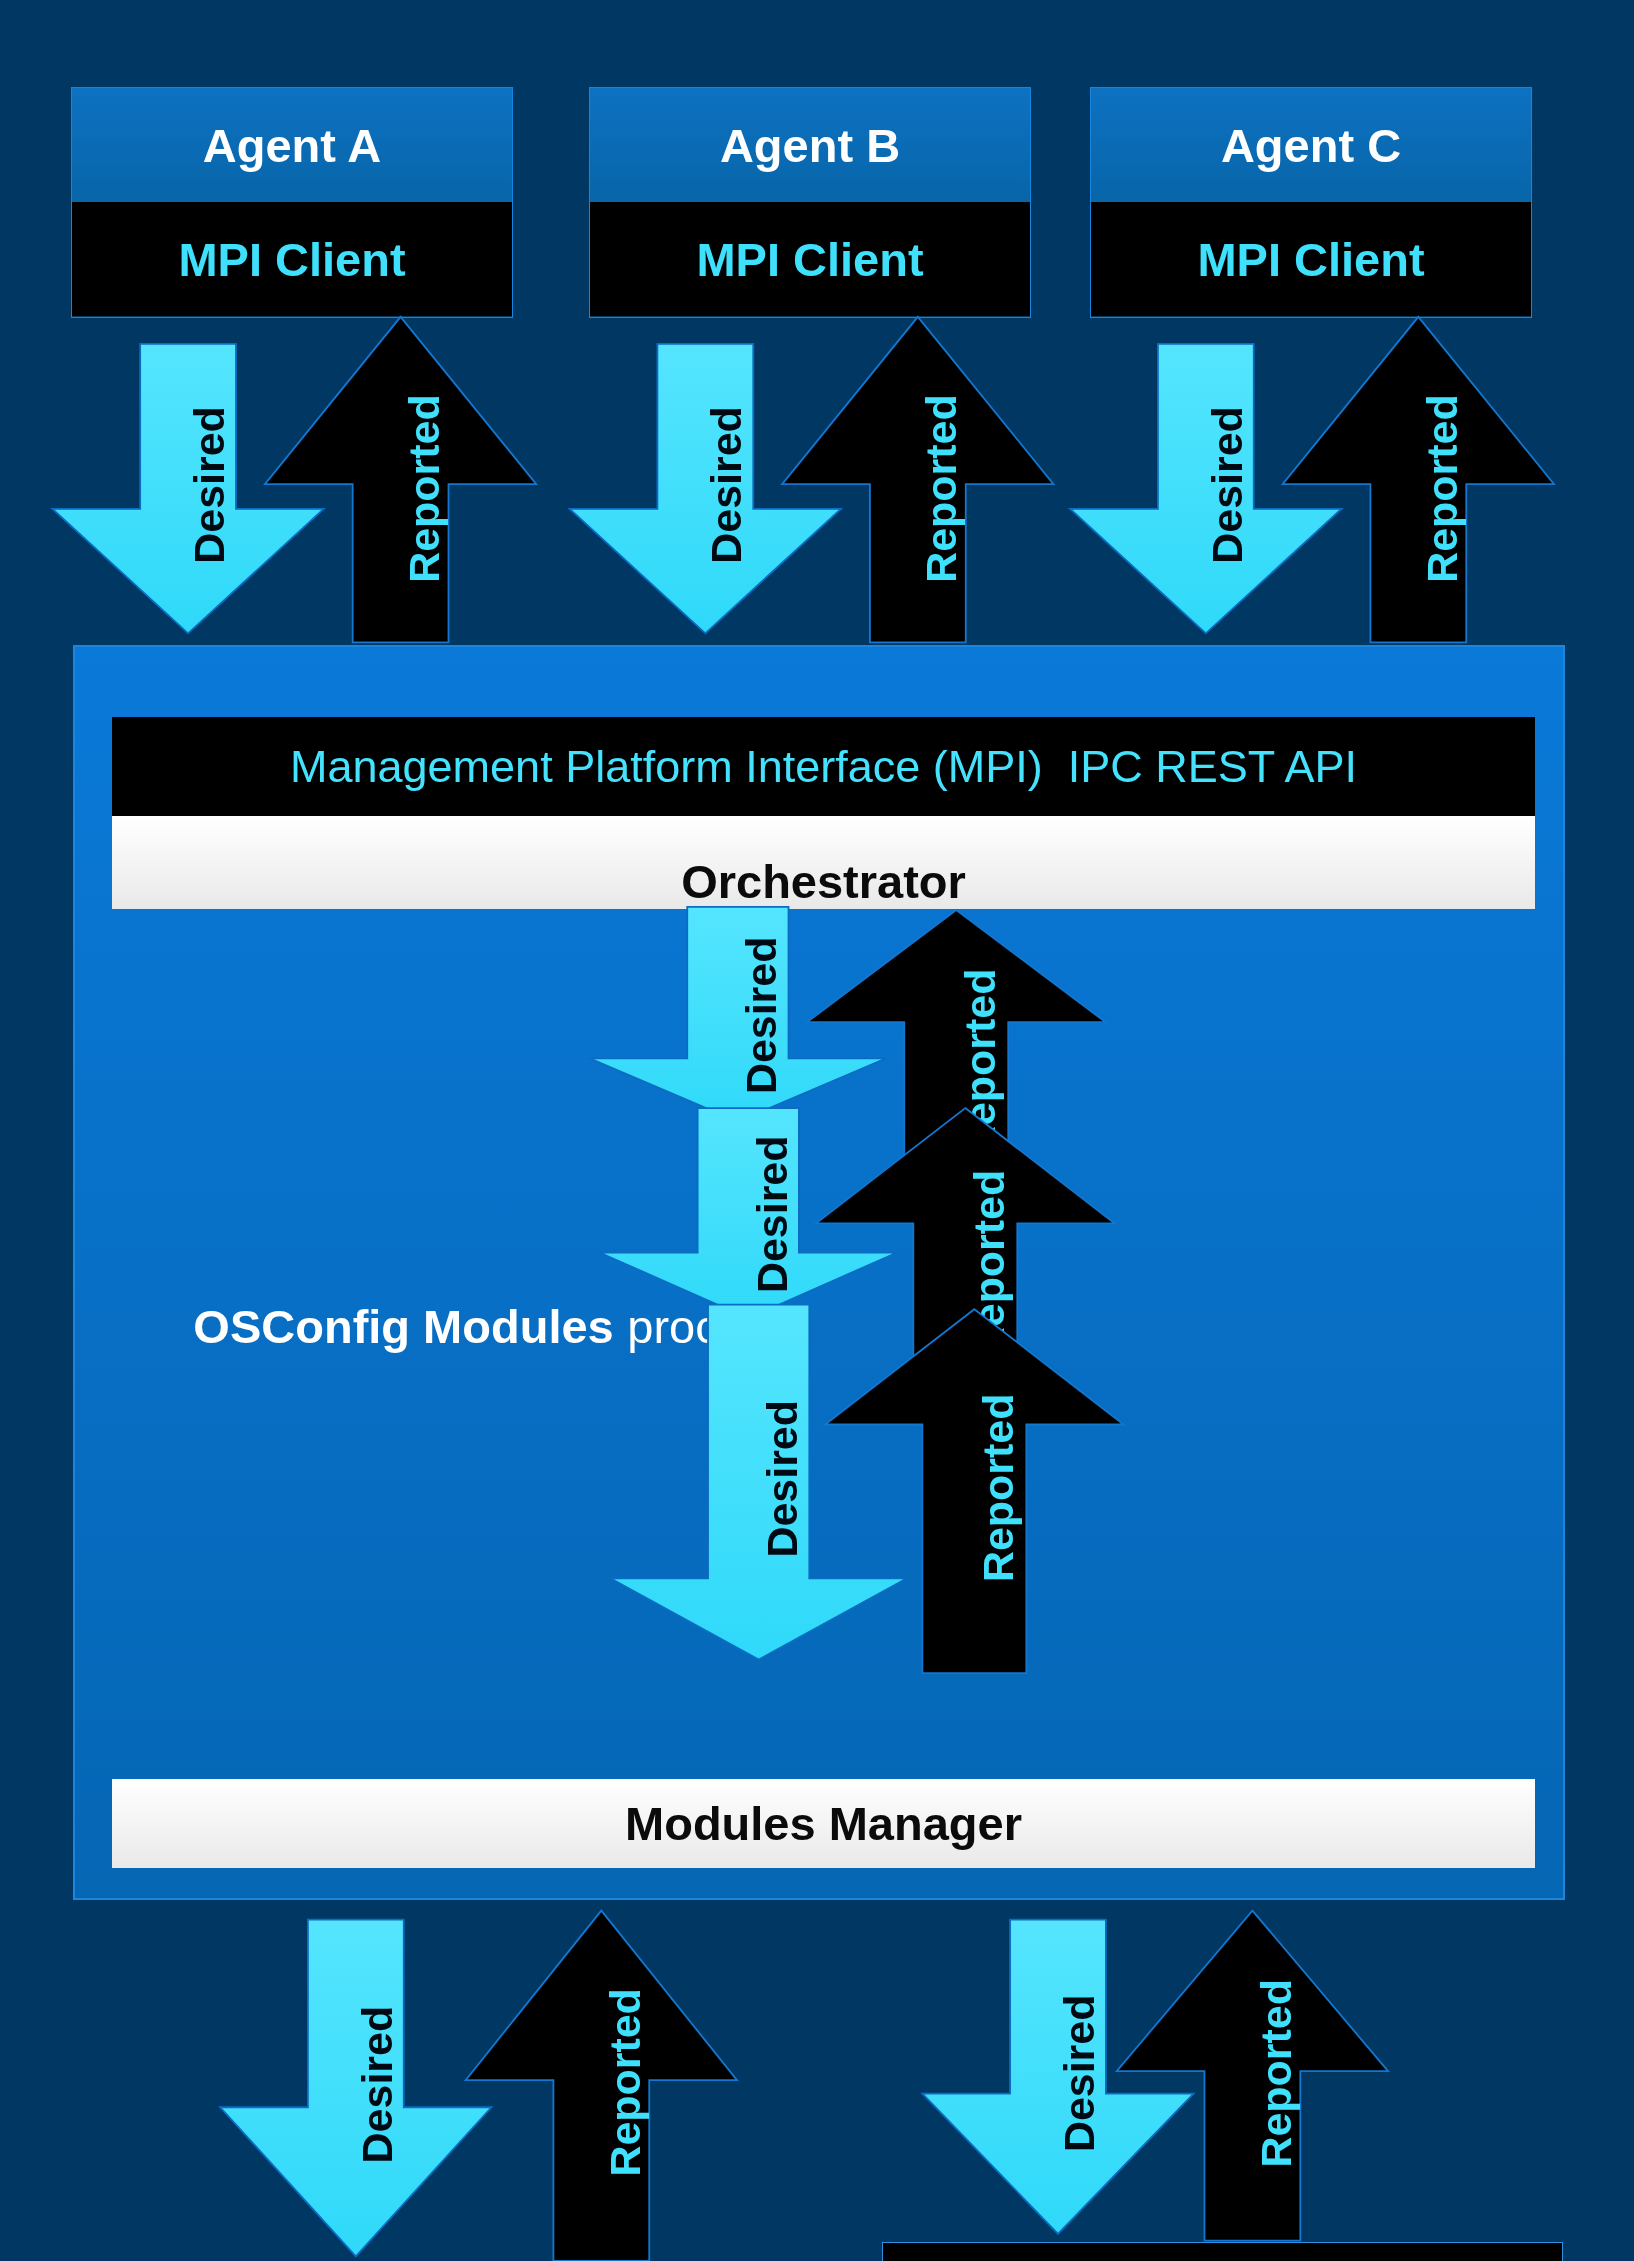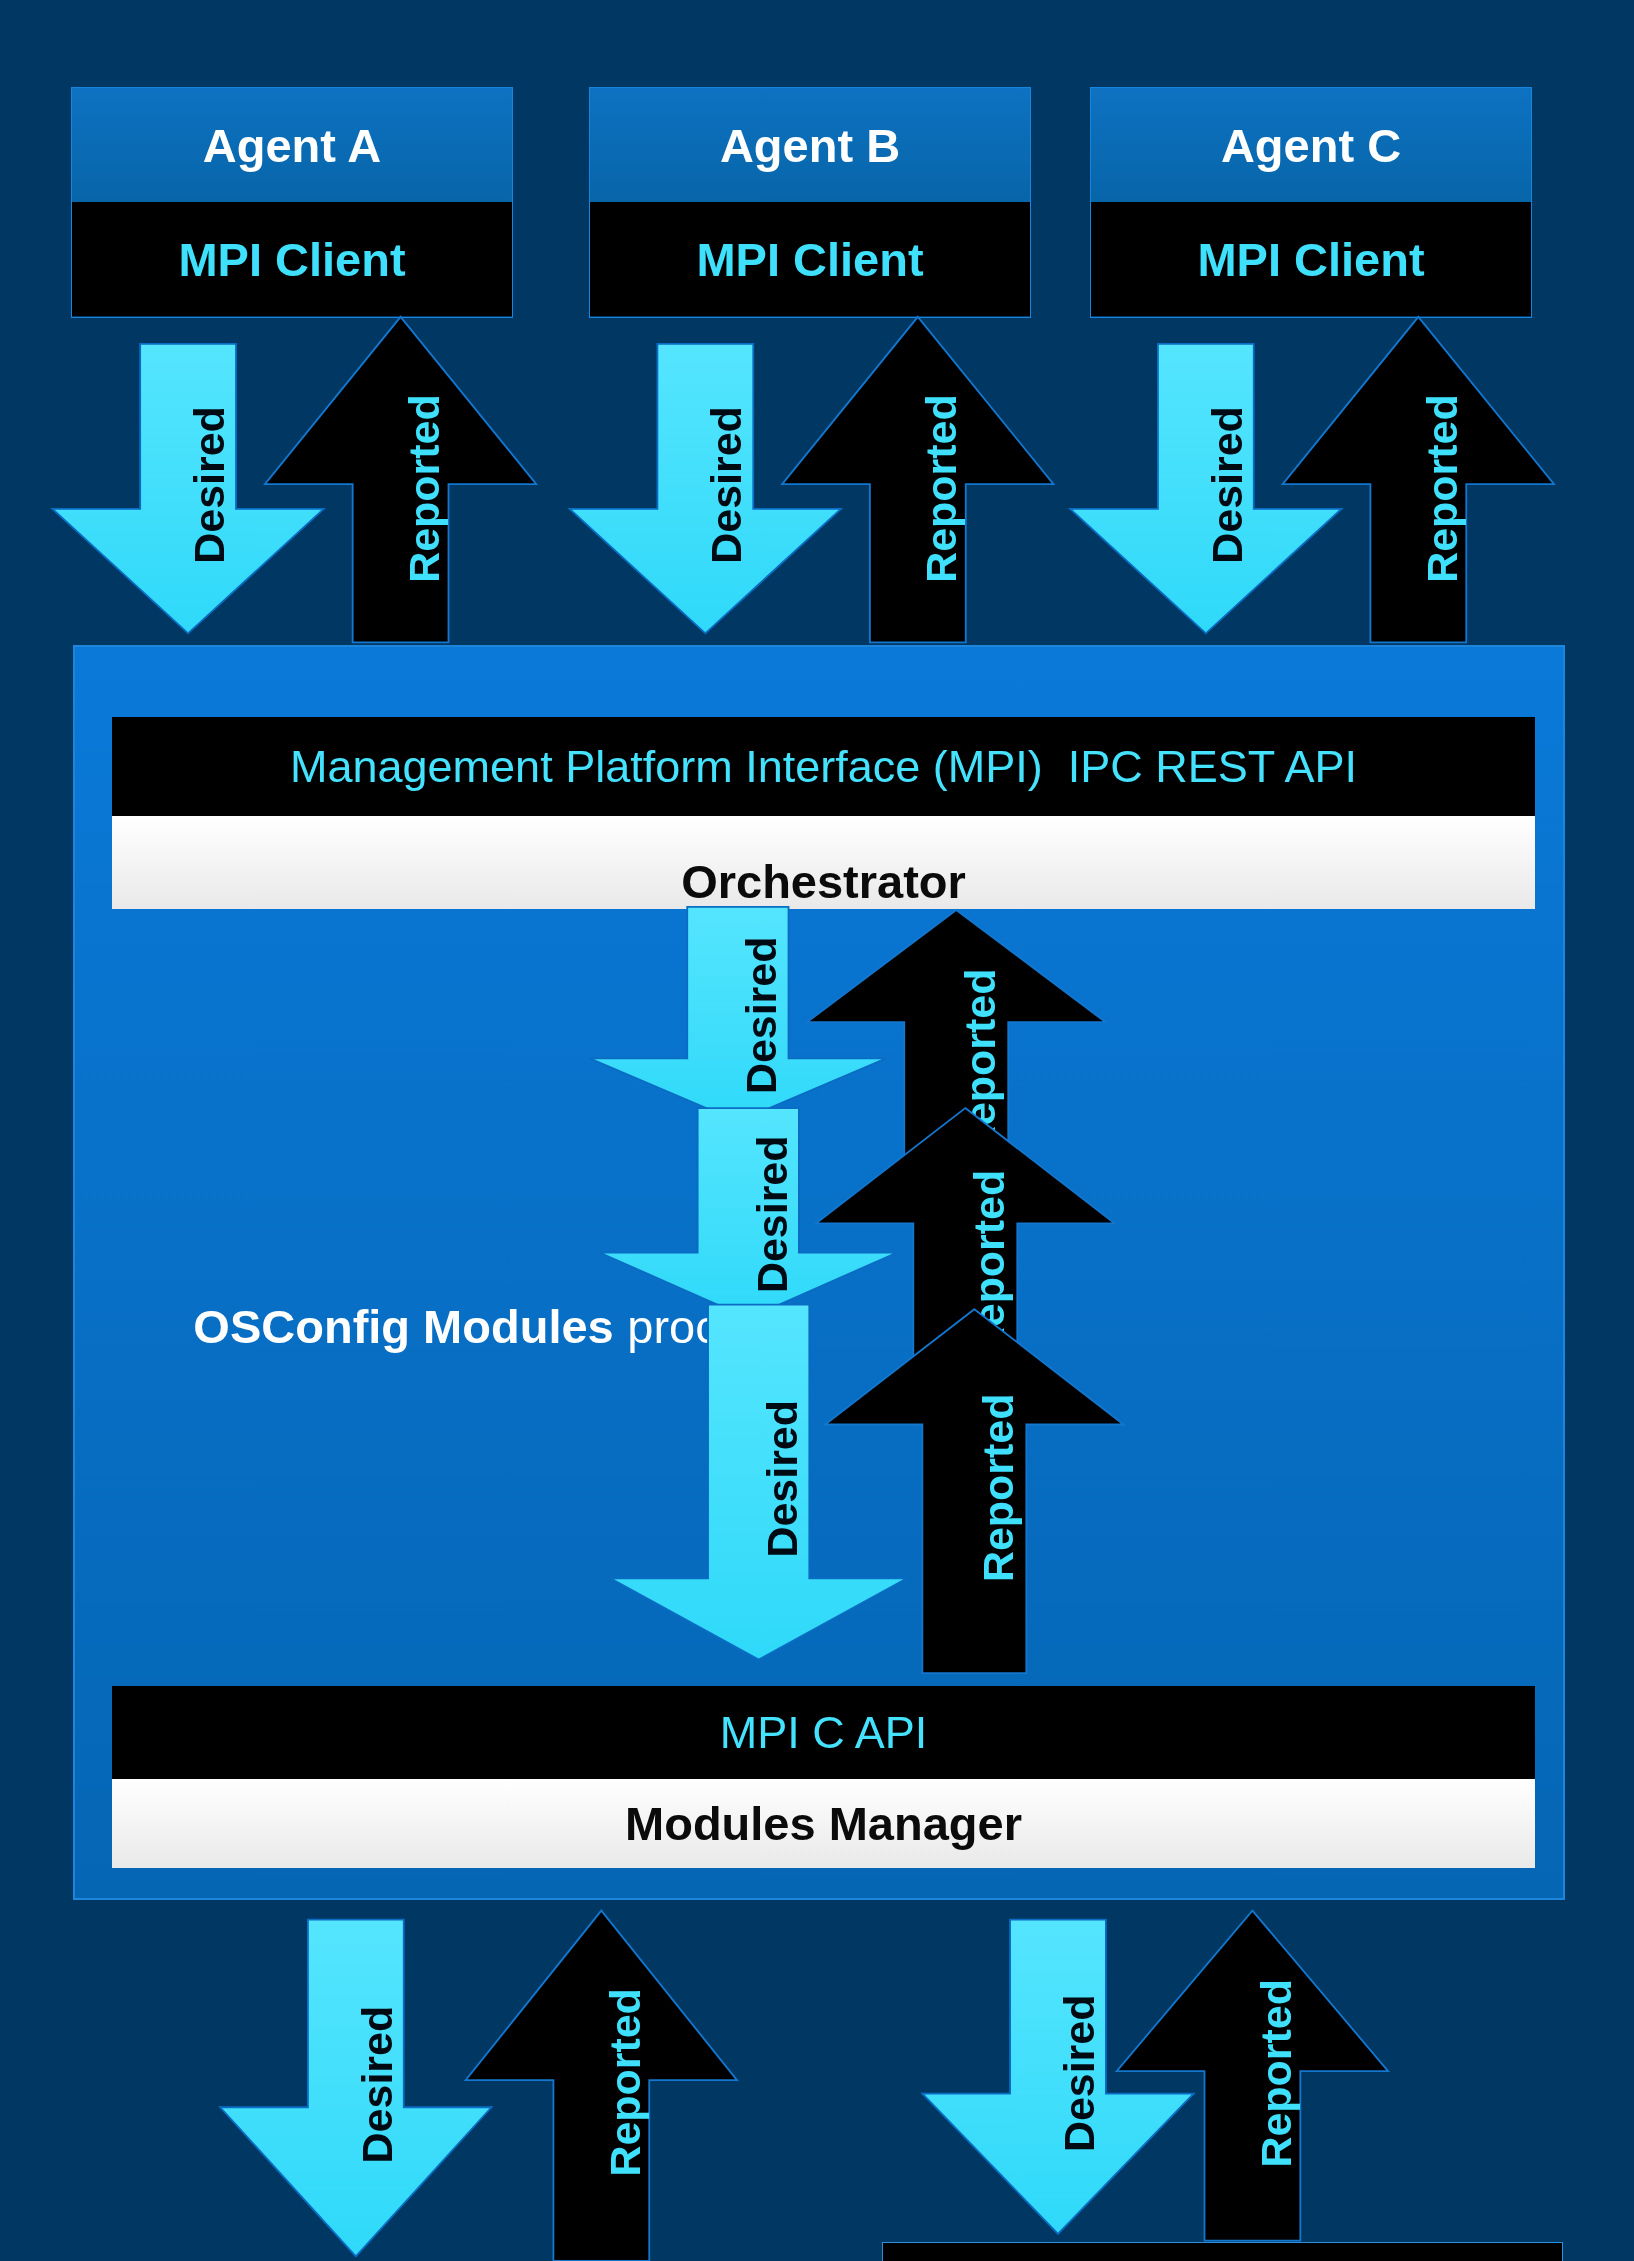--- a/index.html
+++ b/index.html
@@ -76,23 +76,20 @@
 
   <div class="bigbox">
     <div class="inner-bar bar-black mpi-ipc">
       <span class="bar-text">Management Platform Interface (MPI)  IPC REST API</span>
     </div>
     <div class="inner-bar bar-white orchestrator">
       <span class="bar-text">Orchestrator</span>
     </div>
     <div class="process-label">
       <span class="process-bold">OSConfig Modules</span><span class="process-rest">process</span>
-    </div>
-    <div class="inner-bar bar-black mpi-c">
-      <span class="bar-text">MPI C API</span>
     </div>
     <div class="inner-bar bar-white modules-manager">
       <span class="bar-text">Modules Manager</span>
     </div>
   </div>
 
   <div class="host host-right">
     <div class="host-api">
       
     </div>

